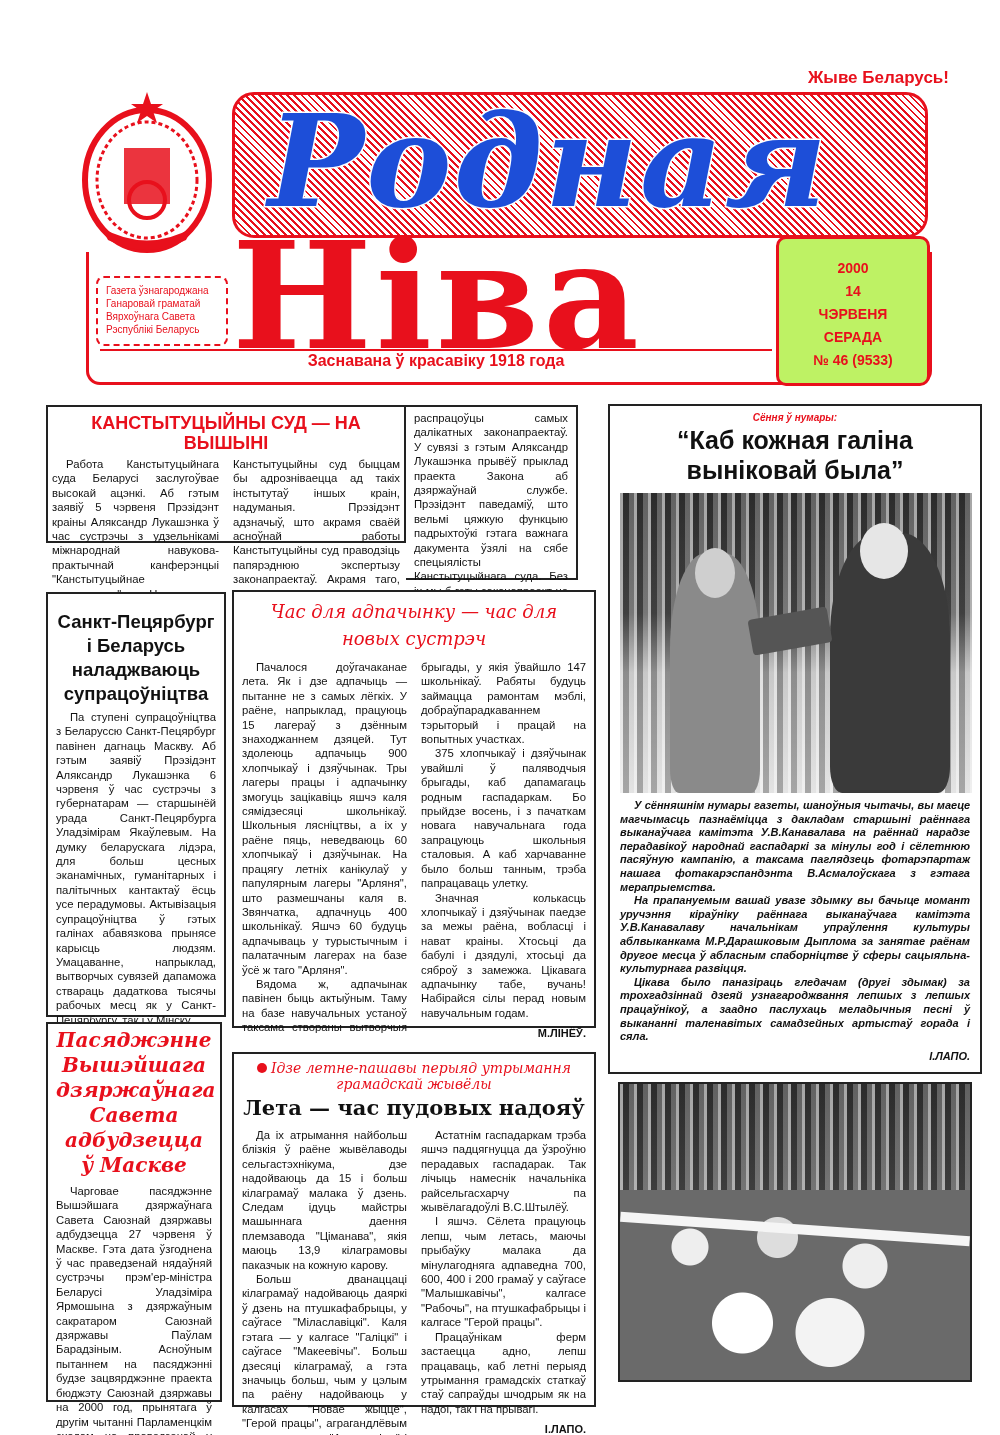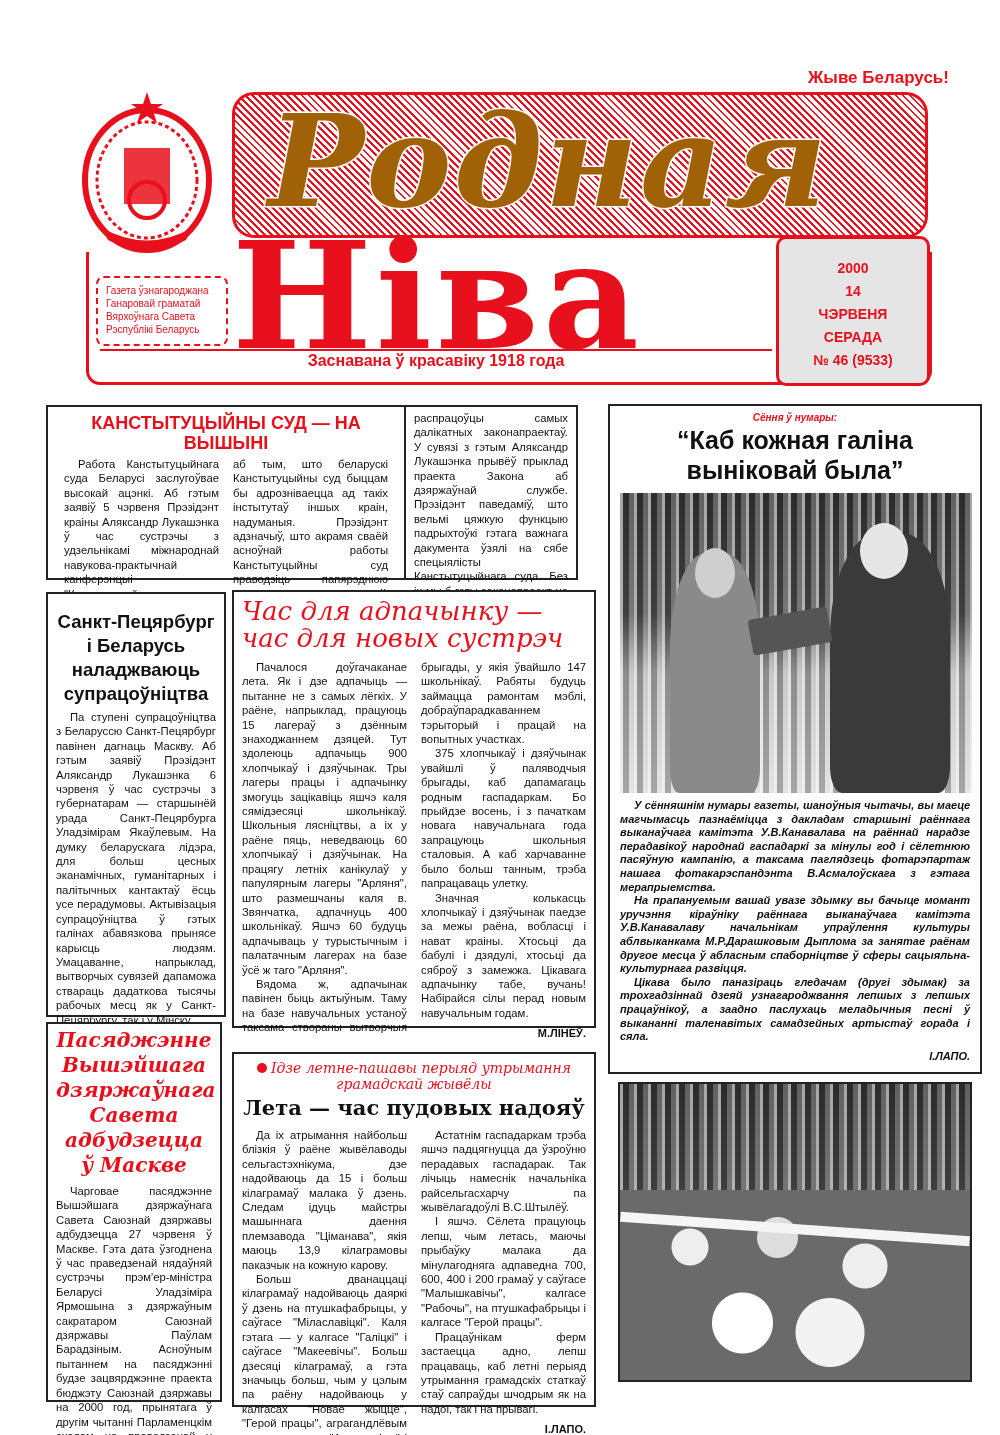--- a/index.html
+++ b/index.html
@@ -5,51 +5,51 @@
   html, body { margin:0; padding:0; }
   body { width:1000px; height:1435px; background:#fff; position:relative; overflow:hidden;
          font-family:"Liberation Sans", sans-serif; color:#111; }
   .abs { position:absolute; }
   
   #slogan { left:808px; top:68px; font-size:17px; font-weight:bold; color:#e8101c; }
   #emblem { left:62px; top:88px; width:170px; height:170px; }
   #title-band { left:232px; top:92px; width:690px; height:140px; border-radius:22px;
       background: repeating-linear-gradient(45deg,#e8101c 0 2px,#fff 2px 5px); border:3px solid #e8101c; }
   #title-top { left:268px; top:86px; font-family:"DejaVu Serif", serif; font-weight:bold; font-style:italic;
-      font-size:128px; line-height:150px; color:#a16207; letter-spacing:2px;
+      font-size:128px; line-height:150px; color:#1d4ed8; letter-spacing:2px;
       -webkit-text-stroke:3px #fff; paint-order:stroke fill; }
   #title-bottom { left:232px; top:226px; font-family:"DejaVu Serif", serif; font-weight:bold;
       font-size:148px; line-height:140px; color:#e8101c; letter-spacing:4px; }
   #mast-frame { left:86px; top:252px; width:840px; height:130px; border:3px solid #e8101c; border-top:none;
       border-radius:0 0 14px 14px; }
   #award-box { left:96px; top:276px; width:132px; height:70px; border:2px dashed #e8101c; border-radius:8px;
       font-size:10px; line-height:13px; color:#e8101c; padding:6px 4px 0 8px; box-sizing:border-box; }
   #founded-line { left:100px; top:349px; width:672px; height:2px; background:#e8101c; }
   #founded { left:100px; top:352px; width:672px; text-align:center; font-size:16px; font-weight:bold; color:#e8101c; }
   #date-box { left:776px; top:236px; width:148px; height:144px; border:3px solid #e8101c; border-radius:10px 10px 10px 10px;
-      background:#e5e5e5; }
+      background:#bef264; }
   #date-box div { text-align:center; font-weight:bold; font-size:14px; color:#e8101c; line-height:23px; }
   #date-box .pad { height:18px; }
 
   
   .box { position:absolute; border:2px solid #222; box-sizing:border-box; background:#fff; }
   .body-text { font-size:11.3px; line-height:14.4px; text-align:justify; hyphens:manual; }
   .body-text p { margin:0; text-indent:14px; }
   .col2 { column-count:2; column-gap:14px; }
   .sig { text-align:right; font-weight:bold; font-size:11px; margin-top:6px; }
 
-  #box-court { left:46px; top:405px; width:360px; height:175px; padding:6px 16px; }
+  #box-court { left:46px; top:405px; width:360px; height:138px; padding:6px 4px; }
   #box-court h1 { margin:0 0 4px 0; text-align:center; color:#e8101c; font-size:18px; line-height:20px; font-weight:bold; }
   #box-court2 { left:406px; top:405px; width:172px; height:175px; padding:4px 8px; border-left:none; }
 
   #box-spb { left:46px; top:592px; width:180px; height:425px; padding:16px 8px; }
   #box-spb h1 { margin:0 0 4px 0; text-align:center; font-size:18.5px; line-height:24px; font-weight:bold; }
 
   #box-rest { left:232px; top:590px; width:364px; height:438px; padding:6px 8px; }
-  #box-rest h1 { margin:0 0 8px 0; text-align:left; color:#e8101c; font-size:26px; line-height:27px;
+  #box-rest h1 { margin:0 0 8px 0; text-align:center; color:#e8101c; font-size:18px; line-height:27px;
       font-family:"DejaVu Serif", serif; font-style:italic; font-weight:normal; }
 
   #box-session { left:46px; top:1022px; width:176px; height:380px; padding:4px 8px; }
   #box-session h1 { margin:0 0 6px 0; text-align:center; color:#e8101c; font-size:20px; line-height:25px;
       font-style:italic; font-weight:bold; font-family:"DejaVu Serif", serif; }
 
   #box-milk { left:232px; top:1040px; width:364px; height:355px; padding:6px 8px;margin-top:12px; }
   #box-milk .kicker { text-align:center; color:#e8101c; font-size:14px; line-height:16px; font-style:italic;
       font-family:"DejaVu Serif", serif; }
   #box-milk .kicker .dot { display:inline-block; width:10px; height:10px; border-radius:50%; background:#e8101c; margin-right:4px; }

